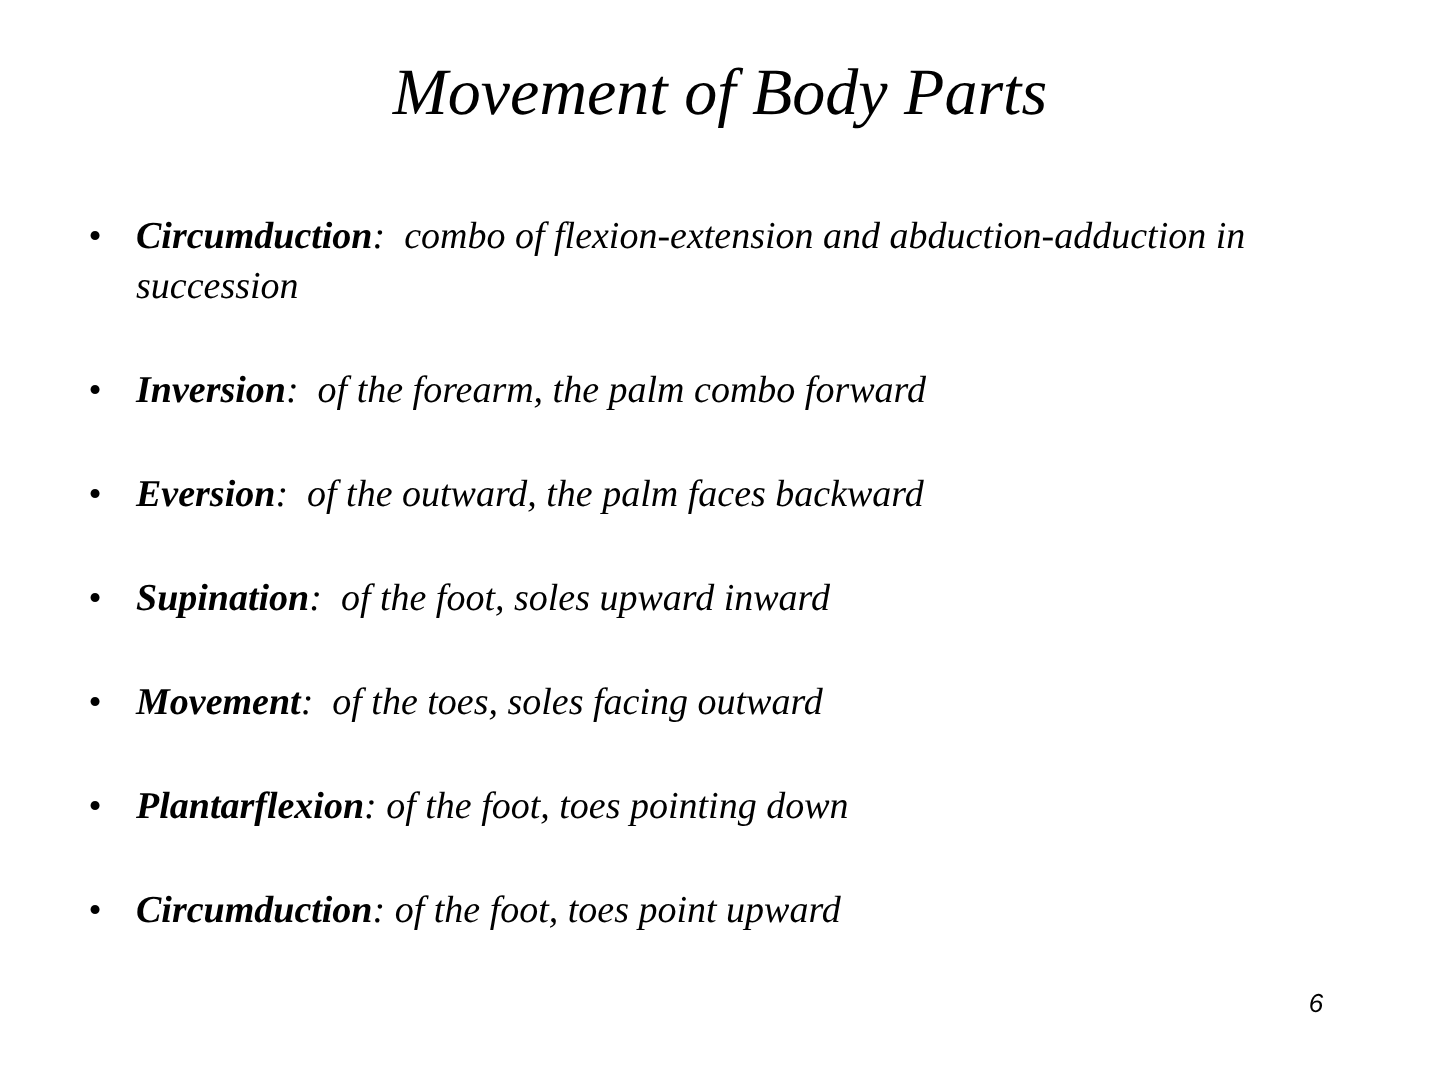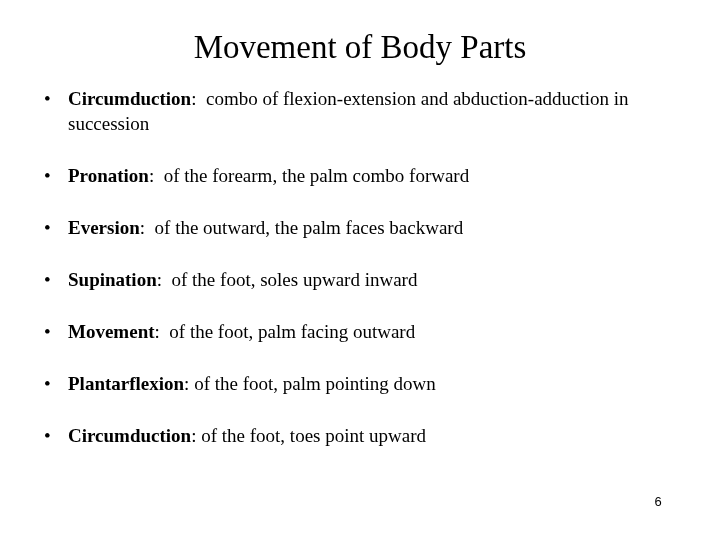--- a/index.html
+++ b/index.html
@@ -11,20 +11,21 @@
   body {
     font-family: "Liberation Serif", "DejaVu Serif", serif;
     color: #000000;
   }
   #slide {
     position: relative;
     width: 720px;
     height: 540px;
     background: #ffffff;
     overflow: hidden;
+    font-style: italic;
   }
   #slide-title {
     position: absolute;
     left: 0;
     top: 27px;
     width: 720px;
     text-align: center;
     font-family: "Liberation Serif", "DejaVu Serif", serif;
     font-size: 33px;
     font-weight: normal;
@@ -60,20 +61,21 @@
     top: 0;
     width: 14px;
     font-size: 19px;
     line-height: 25px;
     text-align: left;
     color: #000000;
   }
   .bullet-text {
     display: block;
     white-space: pre-wrap;
+    margin-top: 20px;
   }
   .term {
     font-weight: bold;
   }
   .desc {
     font-weight: normal;
   }
   #page-number {
     position: absolute;
     left: 636px;
@@ -95,41 +97,41 @@
 
   <ul id="bullet-list">
 
     <li class="bullet-item">
       <span class="bullet-marker">•</span>
       <span class="bullet-text"><span class="term">Circumduction</span><span class="desc">:  </span><span class="desc">combo of flexion-extension and abduction-adduction in succession</span></span>
     </li>
 
     <li class="bullet-item">
       <span class="bullet-marker">•</span>
-      <span class="bullet-text"><span class="term">Pronation</span><span class="desc">:  </span><span class="desc">of the forearm, the palm combo forward</span></span>
+      <span class="bullet-text"><span class="term">Inversion</span><span class="desc">:  </span><span class="desc">of the forearm, the palm combo forward</span></span>
     </li>
 
     <li class="bullet-item">
       <span class="bullet-marker">•</span>
       <span class="bullet-text"><span class="term">Eversion</span><span class="desc">:  </span><span class="desc">of the outward, the palm faces backward</span></span>
     </li>
 
     <li class="bullet-item">
       <span class="bullet-marker">•</span>
       <span class="bullet-text"><span class="term">Supination</span><span class="desc">:  </span><span class="desc">of the foot, soles upward inward</span></span>
     </li>
 
     <li class="bullet-item">
       <span class="bullet-marker">•</span>
-      <span class="bullet-text"><span class="term">Movement</span><span class="desc">:  </span><span class="desc">of the foot, palm facing outward</span></span>
+      <span class="bullet-text"><span class="term">Movement</span><span class="desc">:  </span><span class="desc">of the toes, soles facing outward</span></span>
     </li>
 
     <li class="bullet-item">
       <span class="bullet-marker">•</span>
-      <span class="bullet-text"><span class="term">Plantarflexion</span><span class="desc">: </span><span class="desc">of the foot, palm pointing down</span></span>
+      <span class="bullet-text"><span class="term">Plantarflexion</span><span class="desc">: </span><span class="desc">of the foot, toes pointing down</span></span>
     </li>
 
     <li class="bullet-item">
       <span class="bullet-marker">•</span>
       <span class="bullet-text"><span class="term">Circumduction</span><span class="desc">: </span><span class="desc">of the foot, toes point upward</span></span>
     </li>
 
   </ul>
 
   <div id="page-number">6</div>

